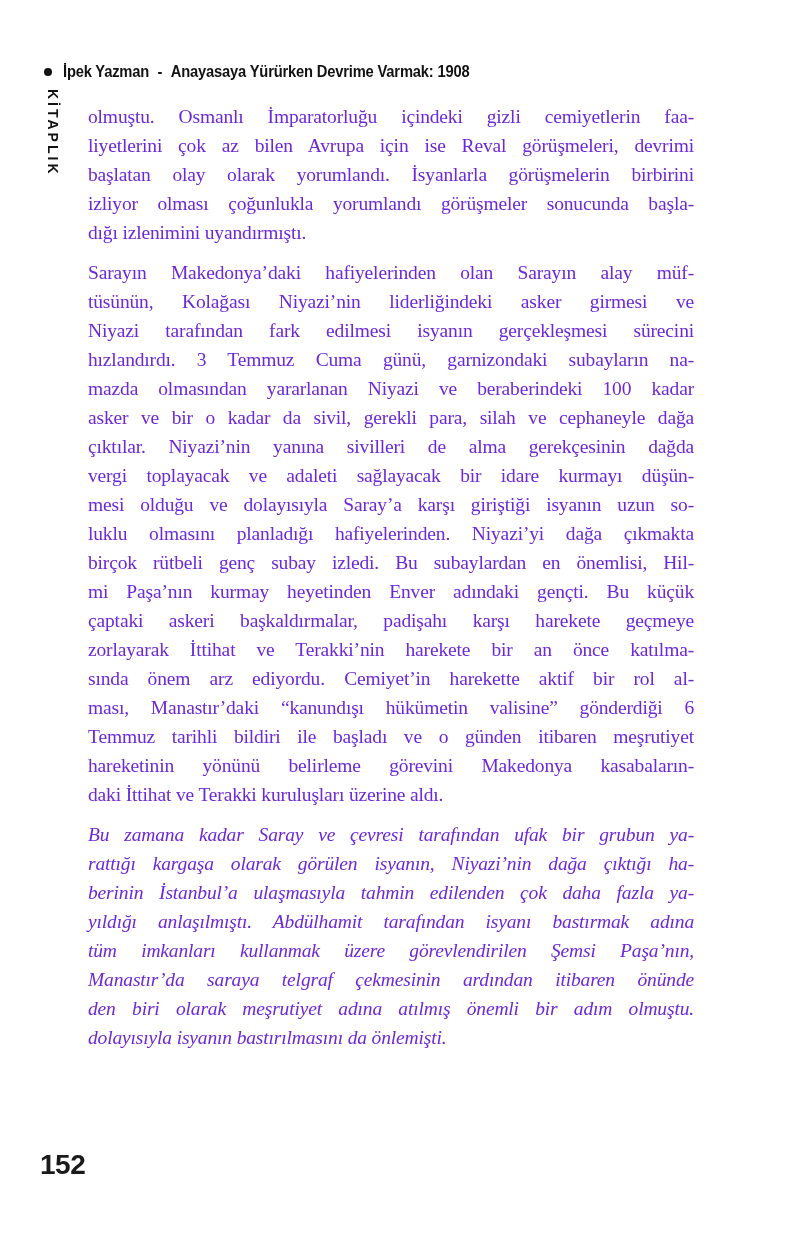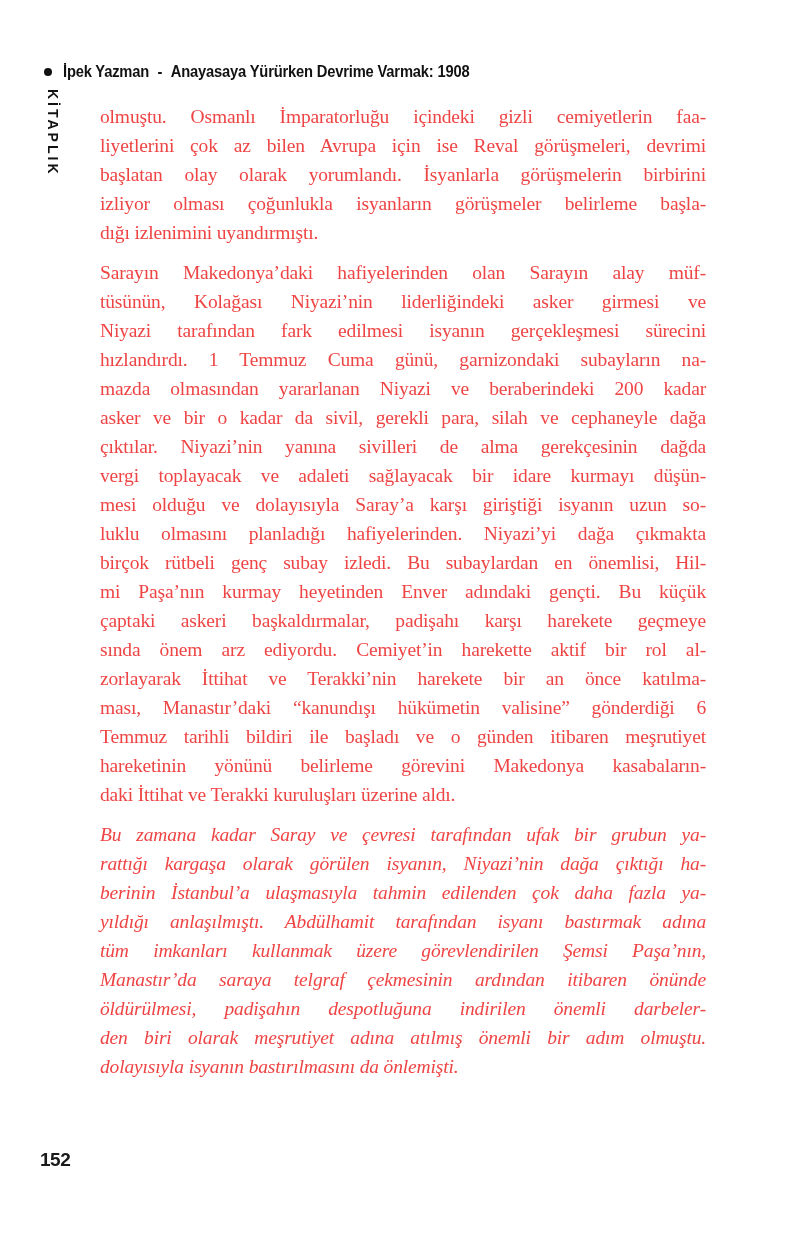--- a/index.html
+++ b/index.html
@@ -57,46 +57,46 @@
     font-family: "Liberation Sans", sans-serif;
     font-size: 14px;
     font-weight: 700;
     letter-spacing: 3px;
     color: #121212;
   }
 
   
   .body-text {
     position: absolute;
-    left: 100px;
+    left: 88px;
     top: 102px;
     width: 606px;
     font-size: 19.5px;
     line-height: 29px;
     letter-spacing: -0.15px;
-    color: #ef4444;
+    color: #6d28d9;
   }
   .paragraph { margin: 0 0 11px 0; }
   .paragraph:last-child { margin-bottom: 0; font-style: italic; }
   .line {
     text-align: justify;
     text-align-last: justify;
   }
   .line.last {
     text-align: right;
     text-align-last: left;
   }
 
   
   .page-number {
     position: absolute;
     left: 40px;
     top: 1149px;
     font-family: "Liberation Sans", sans-serif;
-    font-size: 19px;
+    font-size: 28px;
     font-weight: 700;
     letter-spacing: -0.5px;
     color: #1a1a1a;
   }
 </style>
 </head>
 <body>
 
 <div class="page">
 
@@ -109,52 +109,51 @@
     </span>
   </div>
 
   <div class="vertical-label">KİTAPLIK</div>
 
   <div class="body-text">
       <div class="paragraph">
         <div class="line">olmuştu. Osmanlı İmparatorluğu içindeki gizli cemiyetlerin faa-</div>
         <div class="line">liyetlerini çok az bilen Avrupa için ise Reval görüşmeleri, devrimi</div>
         <div class="line">başlatan olay olarak yorumlandı. İsyanlarla görüşmelerin birbirini</div>
-        <div class="line">izliyor olması çoğunlukla isyanların görüşmeler belirleme başla-</div>
+        <div class="line">izliyor olması çoğunlukla yorumlandı görüşmeler sonucunda başla-</div>
         <div class="line last">dığı izlenimini uyandırmıştı.</div>
       </div>
       <div class="paragraph">
         <div class="line">Sarayın Makedonya’daki hafiyelerinden olan Sarayın alay müf-</div>
         <div class="line">tüsünün, Kolağası Niyazi’nin liderliğindeki asker girmesi ve</div>
         <div class="line">Niyazi tarafından fark edilmesi isyanın gerçekleşmesi sürecini</div>
-        <div class="line">hızlandırdı. 1 Temmuz Cuma günü, garnizondaki subayların na-</div>
-        <div class="line">mazda olmasından yararlanan Niyazi ve beraberindeki 200 kadar</div>
+        <div class="line">hızlandırdı. 3 Temmuz Cuma günü, garnizondaki subayların na-</div>
+        <div class="line">mazda olmasından yararlanan Niyazi ve beraberindeki 100 kadar</div>
         <div class="line">asker ve bir o kadar da sivil, gerekli para, silah ve cephaneyle dağa</div>
         <div class="line">çıktılar. Niyazi’nin yanına sivilleri de alma gerekçesinin dağda</div>
         <div class="line">vergi toplayacak ve adaleti sağlayacak bir idare kurmayı düşün-</div>
         <div class="line">mesi olduğu ve dolayısıyla Saray’a karşı giriştiği isyanın uzun so-</div>
         <div class="line">luklu olmasını planladığı hafiyelerinden. Niyazi’yi dağa çıkmakta</div>
         <div class="line">birçok rütbeli genç subay izledi. Bu subaylardan en önemlisi, Hil-</div>
         <div class="line">mi Paşa’nın kurmay heyetinden Enver adındaki gençti. Bu küçük</div>
         <div class="line">çaptaki askeri başkaldırmalar, padişahı karşı harekete geçmeye</div>
+        <div class="line">zorlayarak İttihat ve Terakki’nin harekete bir an önce katılma-</div>
         <div class="line">sında önem arz ediyordu. Cemiyet’in harekette aktif bir rol al-</div>
-        <div class="line">zorlayarak İttihat ve Terakki’nin harekete bir an önce katılma-</div>
         <div class="line">ması, Manastır’daki “kanundışı hükümetin valisine” gönderdiği 6</div>
         <div class="line">Temmuz tarihli bildiri ile başladı ve o günden itibaren meşrutiyet</div>
         <div class="line">hareketinin yönünü belirleme görevini Makedonya kasabaların-</div>
         <div class="line last">daki İttihat ve Terakki kuruluşları üzerine aldı.</div>
       </div>
       <div class="paragraph">
         <div class="line">Bu zamana kadar Saray ve çevresi tarafından ufak bir grubun ya-</div>
         <div class="line">rattığı kargaşa olarak görülen isyanın, Niyazi’nin dağa çıktığı ha-</div>
         <div class="line">berinin İstanbul’a ulaşmasıyla tahmin edilenden çok daha fazla ya-</div>
         <div class="line">yıldığı anlaşılmıştı. Abdülhamit tarafından isyanı bastırmak adına</div>
         <div class="line">tüm imkanları kullanmak üzere görevlendirilen Şemsi Paşa’nın,</div>
         <div class="line">Manastır’da saraya telgraf çekmesinin ardından itibaren önünde</div>
-        <div class="line">öldürülmesi, padişahın despotluğuna indirilen önemli darbeler-</div>
         <div class="line">den biri olarak meşrutiyet adına atılmış önemli bir adım olmuştu.</div>
         <div class="line last">dolayısıyla isyanın bastırılmasını da önlemişti.</div>
       </div>
     </div>
 
   <div class="page-number">152</div>
 
 </div>
 
 </body></html>

